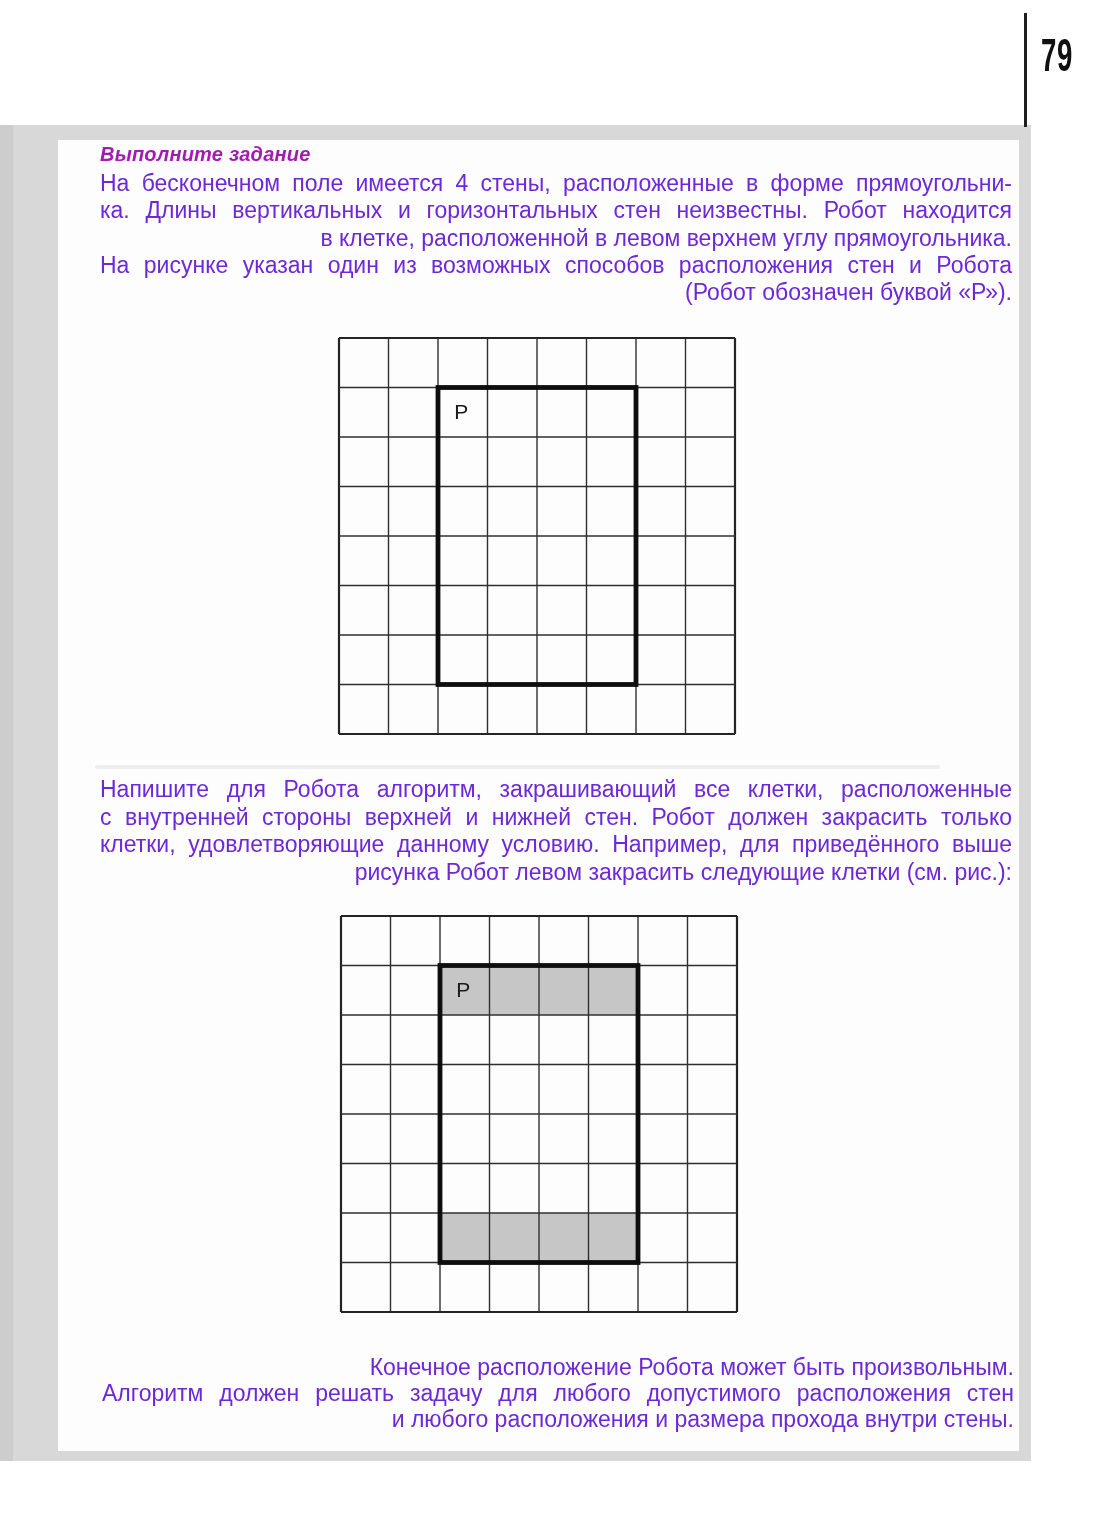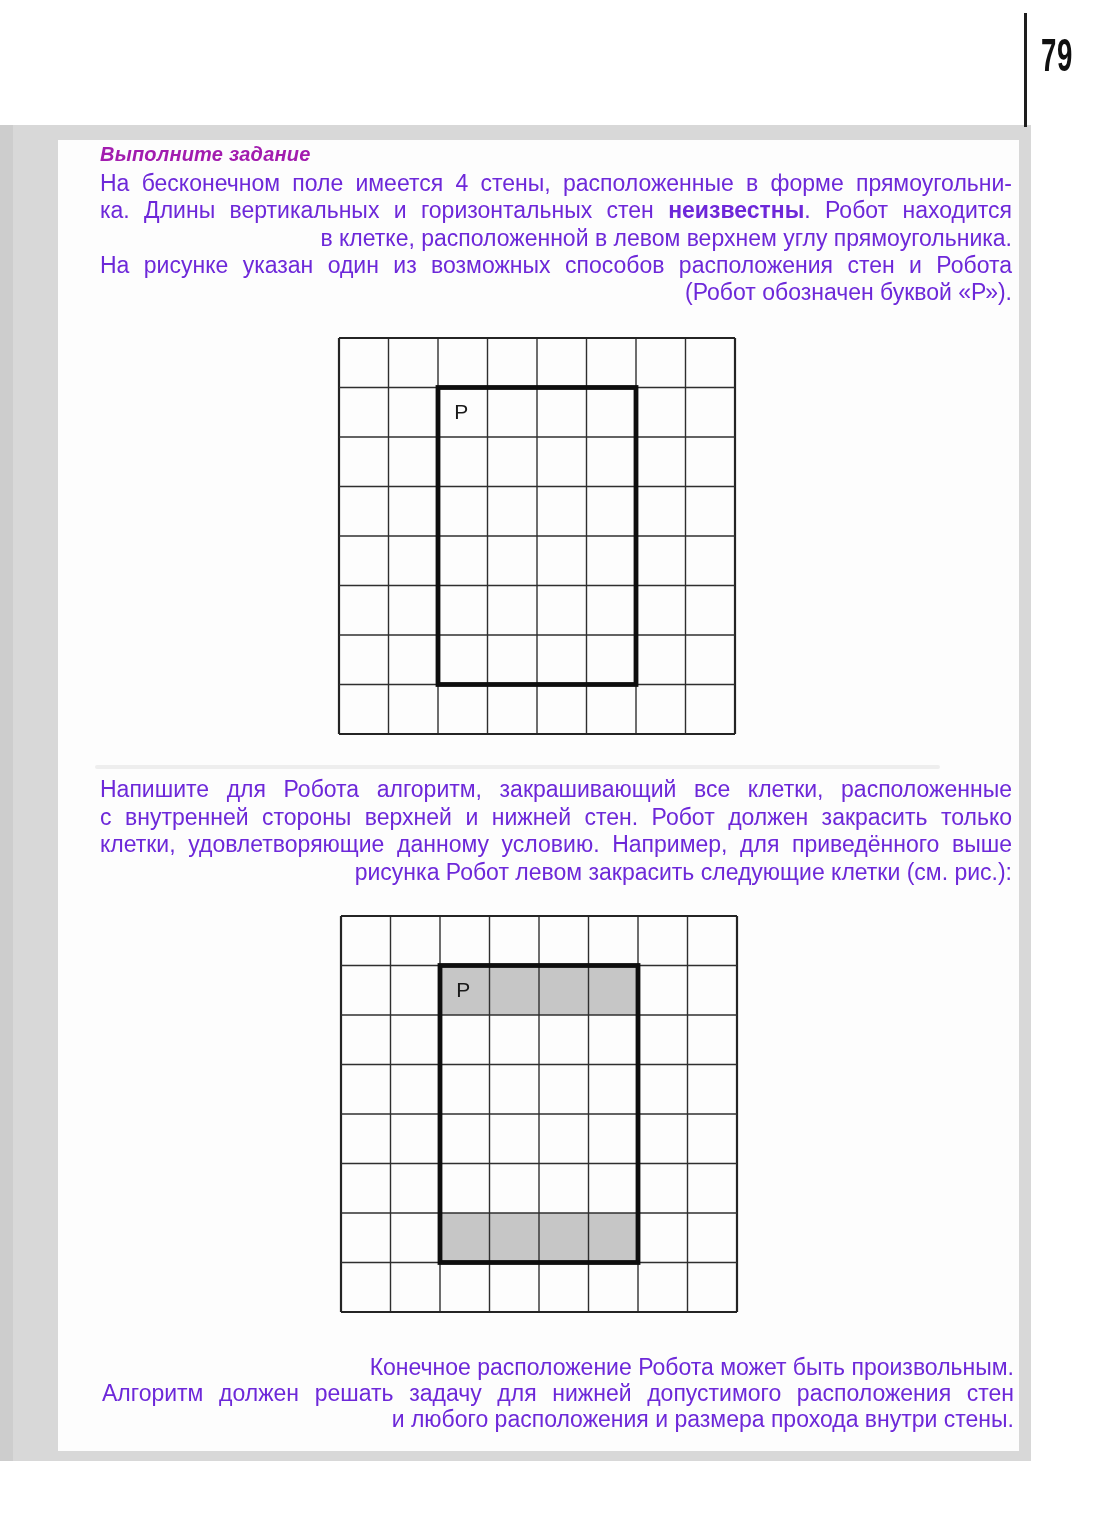--- a/index.html
+++ b/index.html
@@ -15,21 +15,21 @@
   .heading{
     position:absolute;left:100px;top:143px;
     font-size:20px;font-weight:700;font-style:italic;color:#a21caf;letter-spacing:.2px;
   }
   .para{position:absolute;left:100px;width:912px;font-size:23px;color:#6d28d9}
   #para-intro{top:170px;line-height:27.3px}
   #para-middle{top:776px;line-height:27.6px}
   #para-final{top:1354px;left:102px;line-height:26.2px}
   .textline{text-align:right}
   .textline.stretch{text-align:justify;text-align-last:justify}
-  .bold{font-weight:700}
+  .bold{font-weight:400}
   .figure{position:absolute}
   #figure-walls{left:334px;top:333px}
   #figure-painted{left:336px;top:911px}
   .pagenum-rule{position:absolute;left:1024px;top:13px;width:3px;height:114px;background:#1e1e1e}
   .pagenum{
     position:absolute;left:1041px;top:32px;line-height:1;
     font-size:46px;font-weight:700;color:#101010;letter-spacing:1px;
     transform:scaleX(.6);transform-origin:left top;
   }
   .streak{position:absolute;left:95px;top:765px;width:845px;height:4px;
@@ -111,17 +111,17 @@
       <line x1="0" y1="247.5" x2="396" y2="247.5" stroke="#2f2f2f" stroke-width="1.4"></line>
       <line x1="0" y1="297" x2="396" y2="297" stroke="#2f2f2f" stroke-width="1.4"></line>
       <line x1="0" y1="346.5" x2="396" y2="346.5" stroke="#2f2f2f" stroke-width="1.4"></line>
       <line x1="0" y1="396" x2="396" y2="396" stroke="#242424" stroke-width="2.2"></line>
       <rect x="99" y="49.5" width="198" height="297" fill="none" stroke="#0e0e0e" stroke-width="4.8"></rect>
       <text x="122.26499999999999" y="81.25" text-anchor="middle" font-size="21" fill="#1a1a1a" font-family="Liberation Sans, sans-serif">Р</text>
     </svg></div>
 
 <div class="para" id="para-final">
     <div class="textline">Конечное расположение Робота может быть произвольным.</div>
-    <div class="textline stretch">Алгоритм должен решать задачу для нижней допустимого расположения стен</div>
+    <div class="textline stretch">Алгоритм должен решать задачу для любого допустимого расположения стен</div>
     <div class="textline">и любого расположения и размера прохода внутри стены.</div>
   </div>
 
 <div class="streak"></div>
 
 </body></html>

